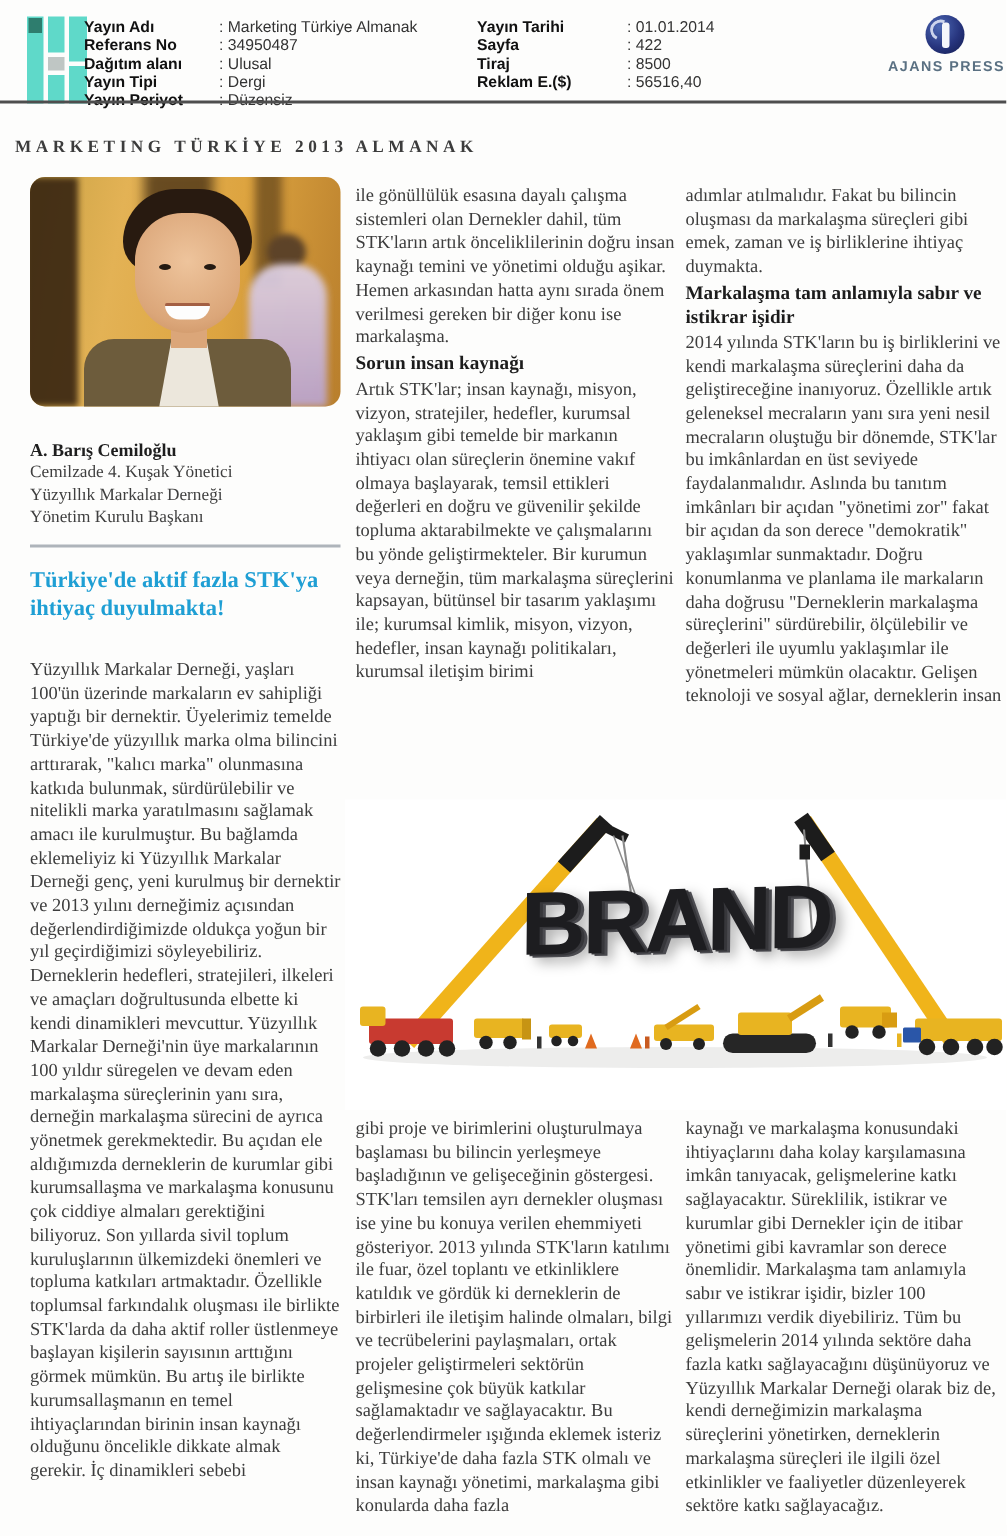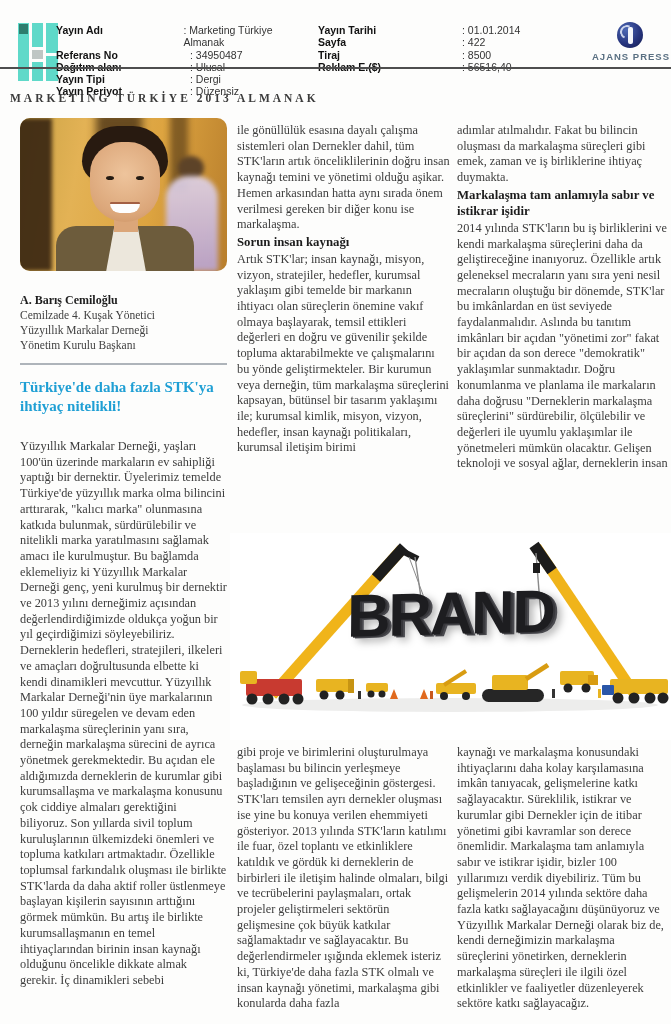--- a/index.html
+++ b/index.html
@@ -2,40 +2,40 @@
 <html lang="tr"><head>
 <meta charset="utf-8">
 <style>
   * { margin:0; padding:0; box-sizing:border-box; }
   html,body { background:#ffffff; }
   body { width:671px; height:1024px; font-family:"Liberation Sans", sans-serif; position:relative; overflow:hidden; }
 
   #page { position:relative; width:671px; height:1024px; background:#fdfdfc; }
 
   
-  .clip-header { position:absolute; left:0; top:16px; width:671px; height:68px; }
+  .clip-header { position:absolute; left:0; top:4px; width:671px; height:68px; }
 
   .pub-logo { position:absolute; left:18px; top:7px; width:40px; height:58px; }
   .pub-logo .cell { position:absolute; background:#5fd9c9; }
   .pub-logo .c1 { left:0; top:0; width:11px; height:58px; }
   .pub-logo .c1 .art { position:absolute; left:1px; top:1px; width:9px; height:10px; background:#2e7d6e; }
   .pub-logo .c2a { left:14px; top:0; width:11px; height:24px; }
   .pub-logo .c2b { left:14px; top:27px; width:11px; height:9px; background:#bfc6c4; }
   .pub-logo .c2c { left:14px; top:39px; width:11px; height:19px; }
   .pub-logo .c3a { left:28px; top:0; width:12px; height:30px; }
   .pub-logo .c3b { left:28px; top:33px; width:12px; height:25px; }
 
   .meta { position:absolute; top:8px; font-size:10.5px; line-height:12.3px; color:#222; }
   .meta-left { left:56px; width:250px; }
   .meta-right { left:318px; width:250px; }
   .meta-row { display:flex; }
   .meta-label { font-weight:bold; color:#111; }
   .meta-left .meta-label { width:90px; }
   .meta-right .meta-label { width:100px; }
-  .meta-value { color:#333;margin-left:44px; }
+  .meta-value { color:#333; }
 
   .agency { position:absolute; left:592px; top:6px; width:75px; }
   .agency .sphere { position:relative; width:26px; height:26px; margin:0 auto; border-radius:50%;
      background:radial-gradient(circle at 35% 30%, #4d69b5 0%, #27357e 55%, #121b4e 100%); }
   .agency .sphere .bar { position:absolute; left:11px; top:5px; width:5px; height:17px; background:#f4f6fb; border-radius:2px; }
   .agency .sphere .arc { position:absolute; left:3px; top:3px; width:14px; height:14px; border:2px solid rgba(230,236,250,.85);
      border-right-color:transparent; border-bottom-color:transparent; border-radius:50%; transform:rotate(-20deg); }
   .agency .name { margin-top:3px; font-size:9.5px; font-weight:bold; letter-spacing:1px; color:#5a7082; white-space:nowrap; }
 
   .header-rule { position:absolute; left:0; top:67px; width:671px; height:2px; background:#4e4e4e; }
@@ -187,21 +187,21 @@
 
       <div class="caption">
         <div class="name">A. Barış Cemiloğlu</div>
         <div>Cemilzade 4. Kuşak Yönetici</div>
         <div>Yüzyıllık Markalar Derneği</div>
         <div>Yönetim Kurulu Başkanı</div>
       </div>
 
       <div class="caption-rule"></div>
 
-      <div class="headline" style="color:#1f9fd4;">Türkiye'de daha fazla STK'ya ihtiyaç nitelikli!</div>
+      <div class="headline" style="color:#1f9fd4;">Türkiye'de aktif fazla STK'ya ihtiyaç duyulmakta!</div>
 
       <p class="body-para">Yüzyıllık Markalar Derneği, yaşları 100'ün üzerinde markaların ev sahipliği yaptığı bir dernektir. Üyelerimiz temelde Türkiye'de yüzyıllık marka olma bilincini arttırarak, "kalıcı marka" olunmasına katkıda bulunmak, sürdürülebilir ve nitelikli marka yaratılmasını sağlamak amacı ile kurulmuştur. Bu bağlamda eklemeliyiz ki Yüzyıllık Markalar Derneği genç, yeni kurulmuş bir dernektir ve 2013 yılını derneğimiz açısından değerlendirdiğimizde oldukça yoğun bir yıl geçirdiğimizi söyleyebiliriz. Derneklerin hedefleri, stratejileri, ilkeleri ve amaçları doğrultusunda elbette ki kendi dinamikleri mevcuttur. Yüzyıllık Markalar Derneği'nin üye markalarının 100 yıldır süregelen ve devam eden markalaşma süreçlerinin yanı sıra, derneğin markalaşma sürecini de ayrıca yönetmek gerekmektedir. Bu açıdan ele aldığımızda derneklerin de kurumlar gibi kurumsallaşma ve markalaşma konusunu çok ciddiye almaları gerektiğini biliyoruz. Son yıllarda sivil toplum kuruluşlarının ülkemizdeki önemleri ve topluma katkıları artmaktadır. Özellikle toplumsal farkındalık oluşması ile birlikte STK'larda da daha aktif roller üstlenmeye başlayan kişilerin sayısının arttığını görmek mümkün. Bu artış ile birlikte kurumsallaşmanın en temel ihtiyaçlarından birinin insan kaynağı olduğunu öncelikle dikkate almak gerekir. İç dinamikleri sebebi</p>
     </div>
 
     <div class="col col-2-top">
       <p>ile gönüllülük esasına dayalı çalışma sistemleri olan Dernekler dahil, tüm STK'ların artık önceliklilerinin doğru insan kaynağı temini ve yönetimi olduğu aşikar. Hemen arkasından hatta aynı sırada önem verilmesi gereken bir diğer konu ise markalaşma.</p>
       <div class="subhead">Sorun insan kaynağı</div>
       <p>Artık STK'lar; insan kaynağı, misyon, vizyon, stratejiler, hedefler, kurumsal yaklaşım gibi temelde bir markanın ihtiyacı olan süreçlerin önemine vakıf olmaya başlayarak, temsil ettikleri değerleri en doğru ve güvenilir şekilde topluma aktarabilmekte ve çalışmalarını bu yönde geliştirmekteler. Bir kurumun veya derneğin, tüm markalaşma süreçlerini kapsayan, bütünsel bir tasarım yaklaşımı ile; kurumsal kimlik, misyon, vizyon, hedefler, insan kaynağı politikaları, kurumsal iletişim birimi</p>
     </div>
 

